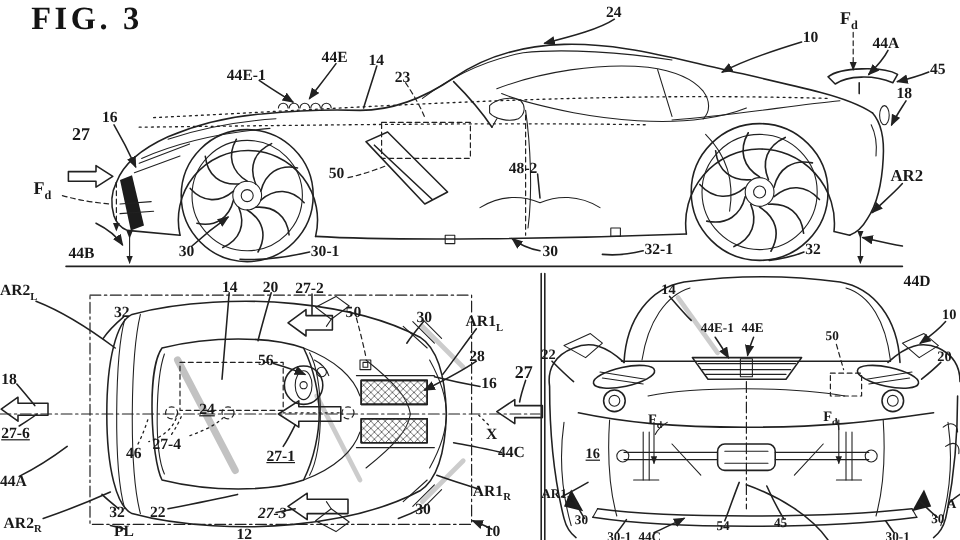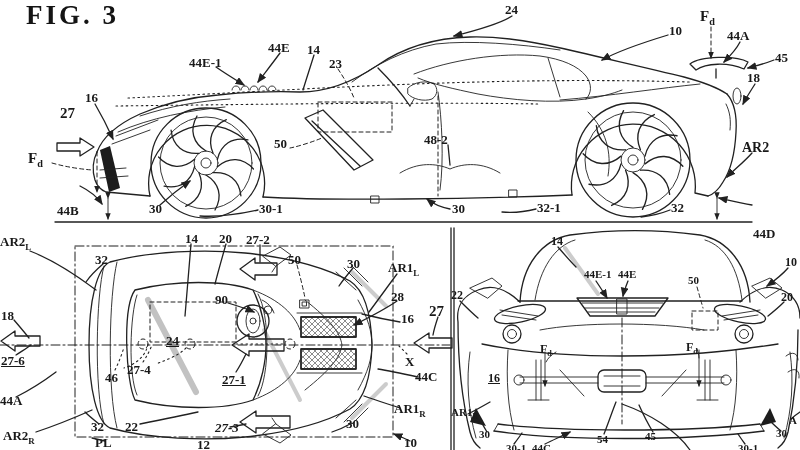--- a/index.html
+++ b/index.html
@@ -353,21 +353,21 @@
       <span class="ref" style="left: 0px; top: 235px;">AR2<sub>L</sub></span>
       <span class="ref" style="left: 95px; top: 253px;">32</span>
       <span class="ref" style="left: 185px; top: 232px;">14</span>
       <span class="ref" style="left: 219px; top: 232px;">20</span>
       <span class="ref" style="left: 246px; top: 233px; text-align: center;">27-2</span>
       <span class="ref" style="left: 288px; top: 253px;">50</span>
       <span class="ref" style="left: 347px; top: 257px;">30</span>
       <span class="ref" style="left: 388px; top: 261px;">AR1<sub>L</sub></span>
       <span class="ref" style="left: 391px; top: 290px;">28</span>
       <span class="ref" style="left: 401px; top: 312px;">16</span>
-      <span class="ref" style="left: 215px; top: 293px;">90</span>
+      <span class="ref" style="left: 215px; top: 293px;">56</span>
       <span class="ref" style="left: 1px; top: 309px;">18</span>
       <span class="ref" style="left: 1px; top: 354px; text-decoration: underline;">27-6</span>
       <span class="ref" style="left: 0px; top: 394px;">44A</span>
       <span class="ref" style="left: 3px; top: 429px;">AR2<sub>R</sub></span>
       <span class="ref u" style="left: 166px; top: 334px;">24</span>
       <span class="ref" style="left: 105px; top: 371px;">46</span>
       <span class="ref" style="left: 127px; top: 363px;">27-4</span>
       <span class="ref" style="left: 222px; top: 373px; text-decoration: underline;">27-1</span>
       <span class="ref" style="left: 125px; top: 420px;">22</span>
       <span class="ref" style="left: 91px; top: 420px;">32</span>

